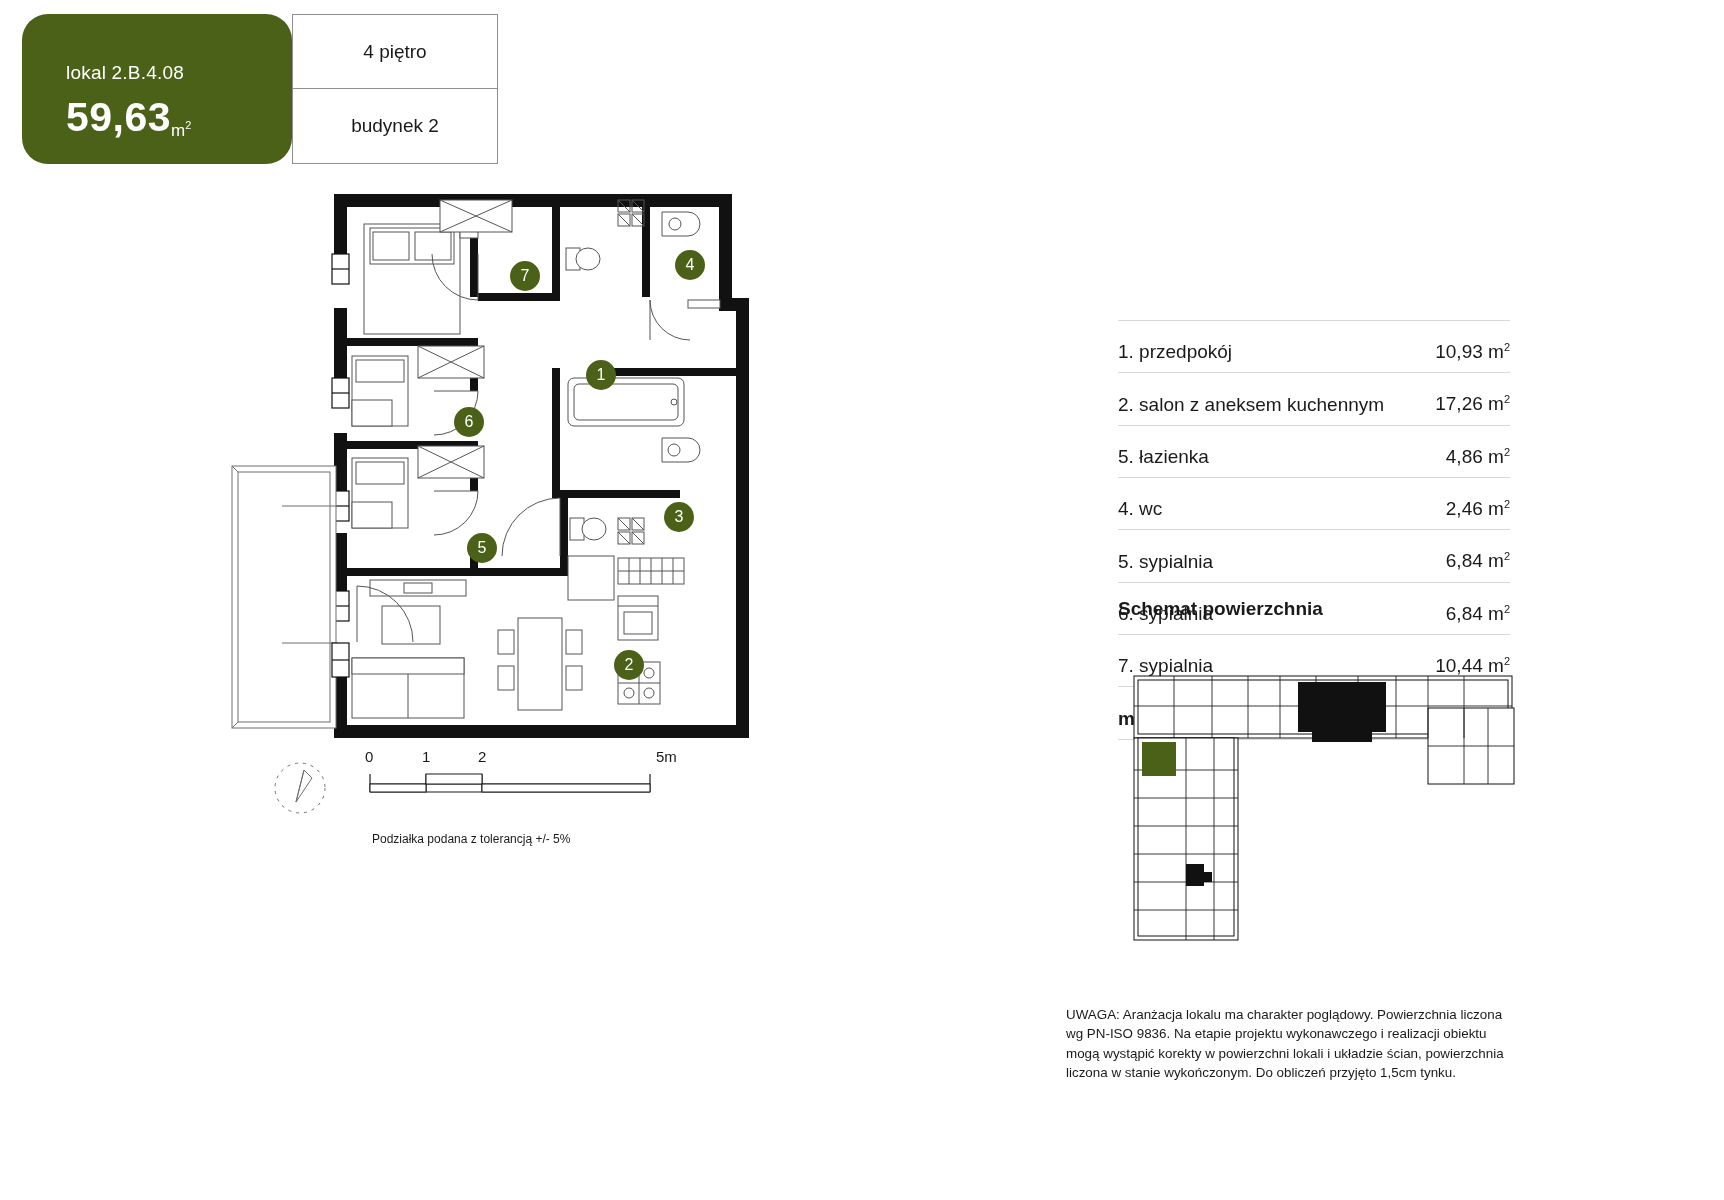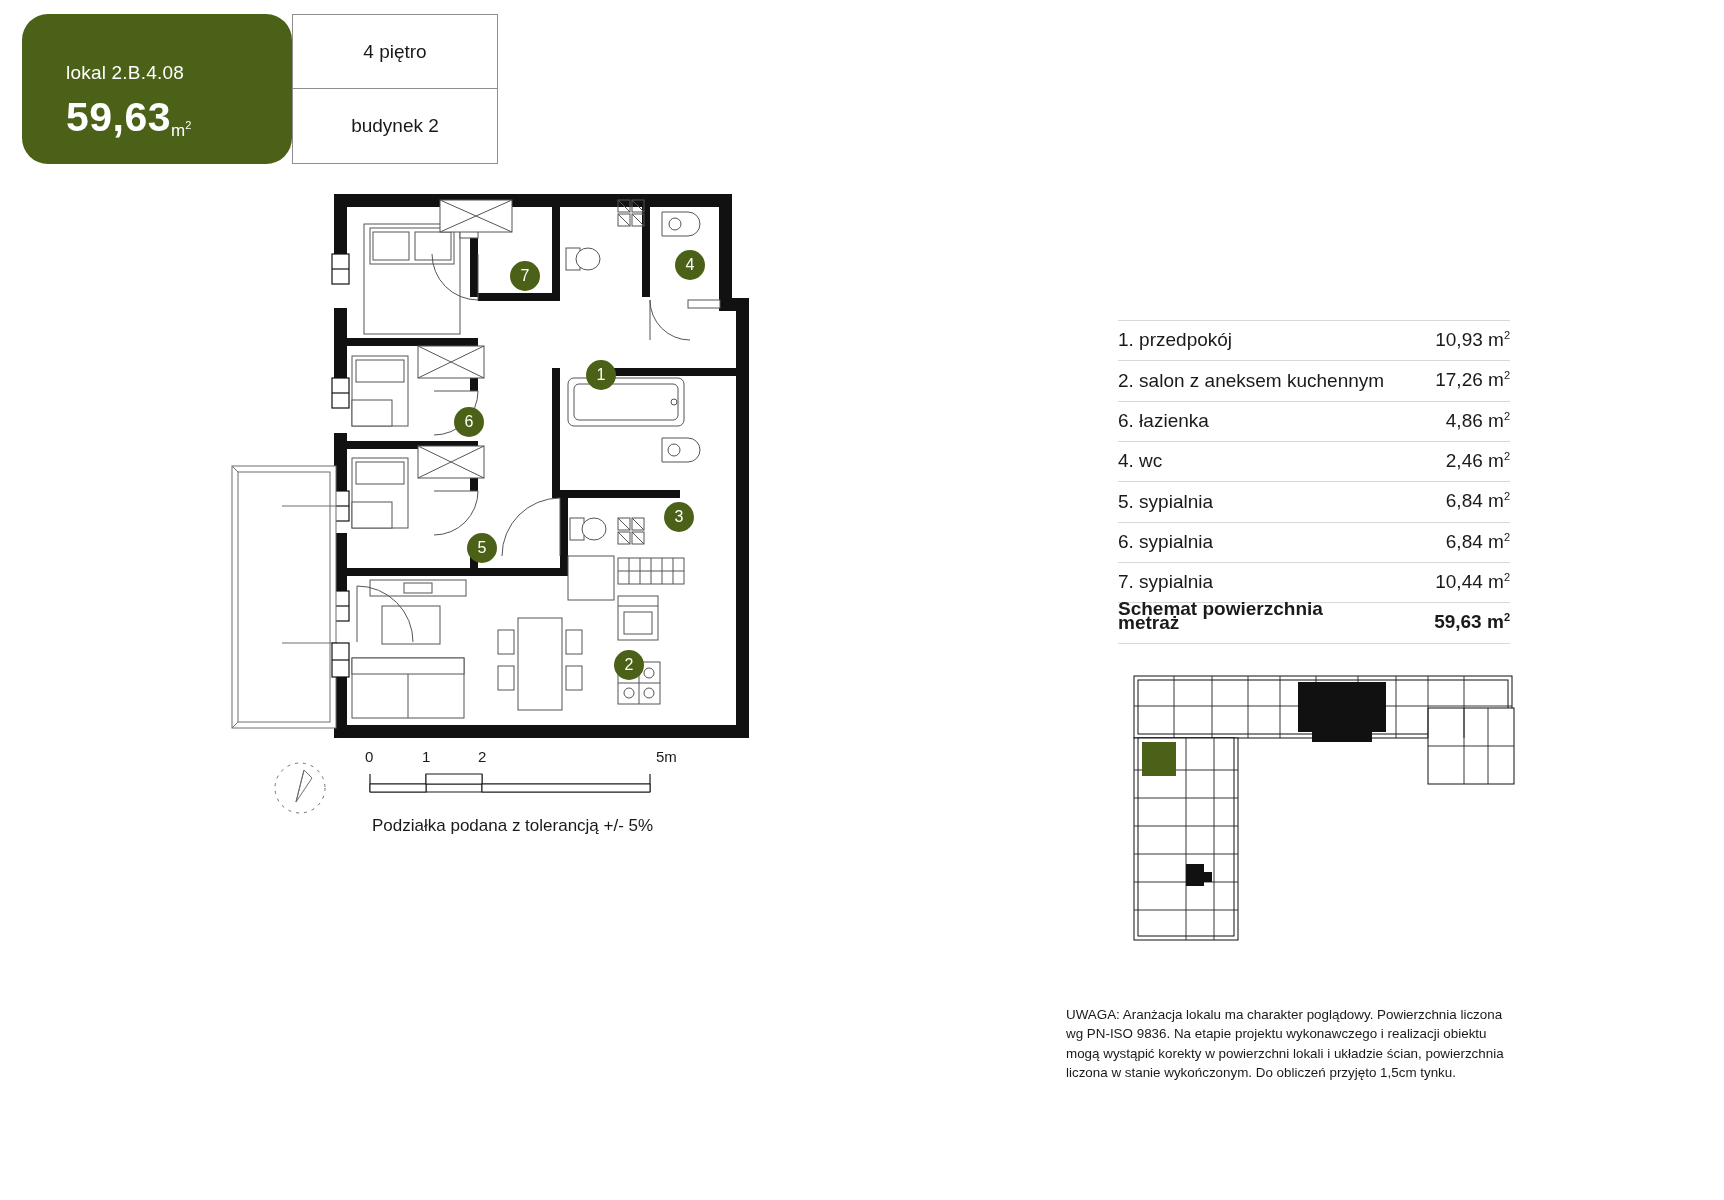--- a/index.html
+++ b/index.html
@@ -53,32 +53,32 @@
     position: absolute;
     width: 30px; height: 30px; border-radius: 50%;
     background: #4b6118; color: #fff;
     font-size: 16px; font-weight: 500;
     display: flex; align-items: center; justify-content: center;
   }
 
   
   #scale-area { position: absolute; left: 252px; top: 748px; width: 520px; height: 110px; }
   #scale-caption {
-    position: absolute; left: 120px; top: 68px;
-    font-size: 17px; color: #1a1a1a; white-space: nowrap;
+    position: absolute; left: 120px; top: 84px;
+    font-size: 12px; color: #1a1a1a; white-space: nowrap;
   }
   .scale-num { position: absolute; font-size: 15px; color: #1a1a1a; }
 
   
   #room-list {
     position: absolute; left: 1118px; top: 320px; width: 392px;
   }
   .room-row {
     display: flex; justify-content: space-between; align-items: baseline;
-    font-size: 19px; padding: 8px 0 9px 0;
+    font-size: 19px; padding: 20px 0 9px 0;
     border-bottom: 1px solid #d8d8d8;
   }
   .room-row:first-child { border-top: 1px solid #d8d8d8; }
   .room-row.total { font-weight: 700; }
   .room-row .rl { white-space: nowrap; }
   .room-row .rr { white-space: nowrap; }
   .rr sup, .room-row sup { font-size: 11px; }
 
   #schemat-title {
     position: absolute; left: 1118px; top: 598px;
@@ -376,21 +376,21 @@
 <div id="room-list">
   <div class="room-row">
     <span class="rl">1. przedpokój</span>
     <span class="rr">10,93 m<sup>2</sup></span>
   </div>
   <div class="room-row">
     <span class="rl">2. salon z aneksem kuchennym</span>
     <span class="rr">17,26 m<sup>2</sup></span>
   </div>
   <div class="room-row">
-    <span class="rl">6. łazienka</span>
+    <span class="rl">5. łazienka</span>
     <span class="rr">4,86 m<sup>2</sup></span>
   </div>
   <div class="room-row">
     <span class="rl">4. wc</span>
     <span class="rr">2,46 m<sup>2</sup></span>
   </div>
   <div class="room-row">
     <span class="rl">5. sypialnia</span>
     <span class="rr">6,84 m<sup>2</sup></span>
   </div>

